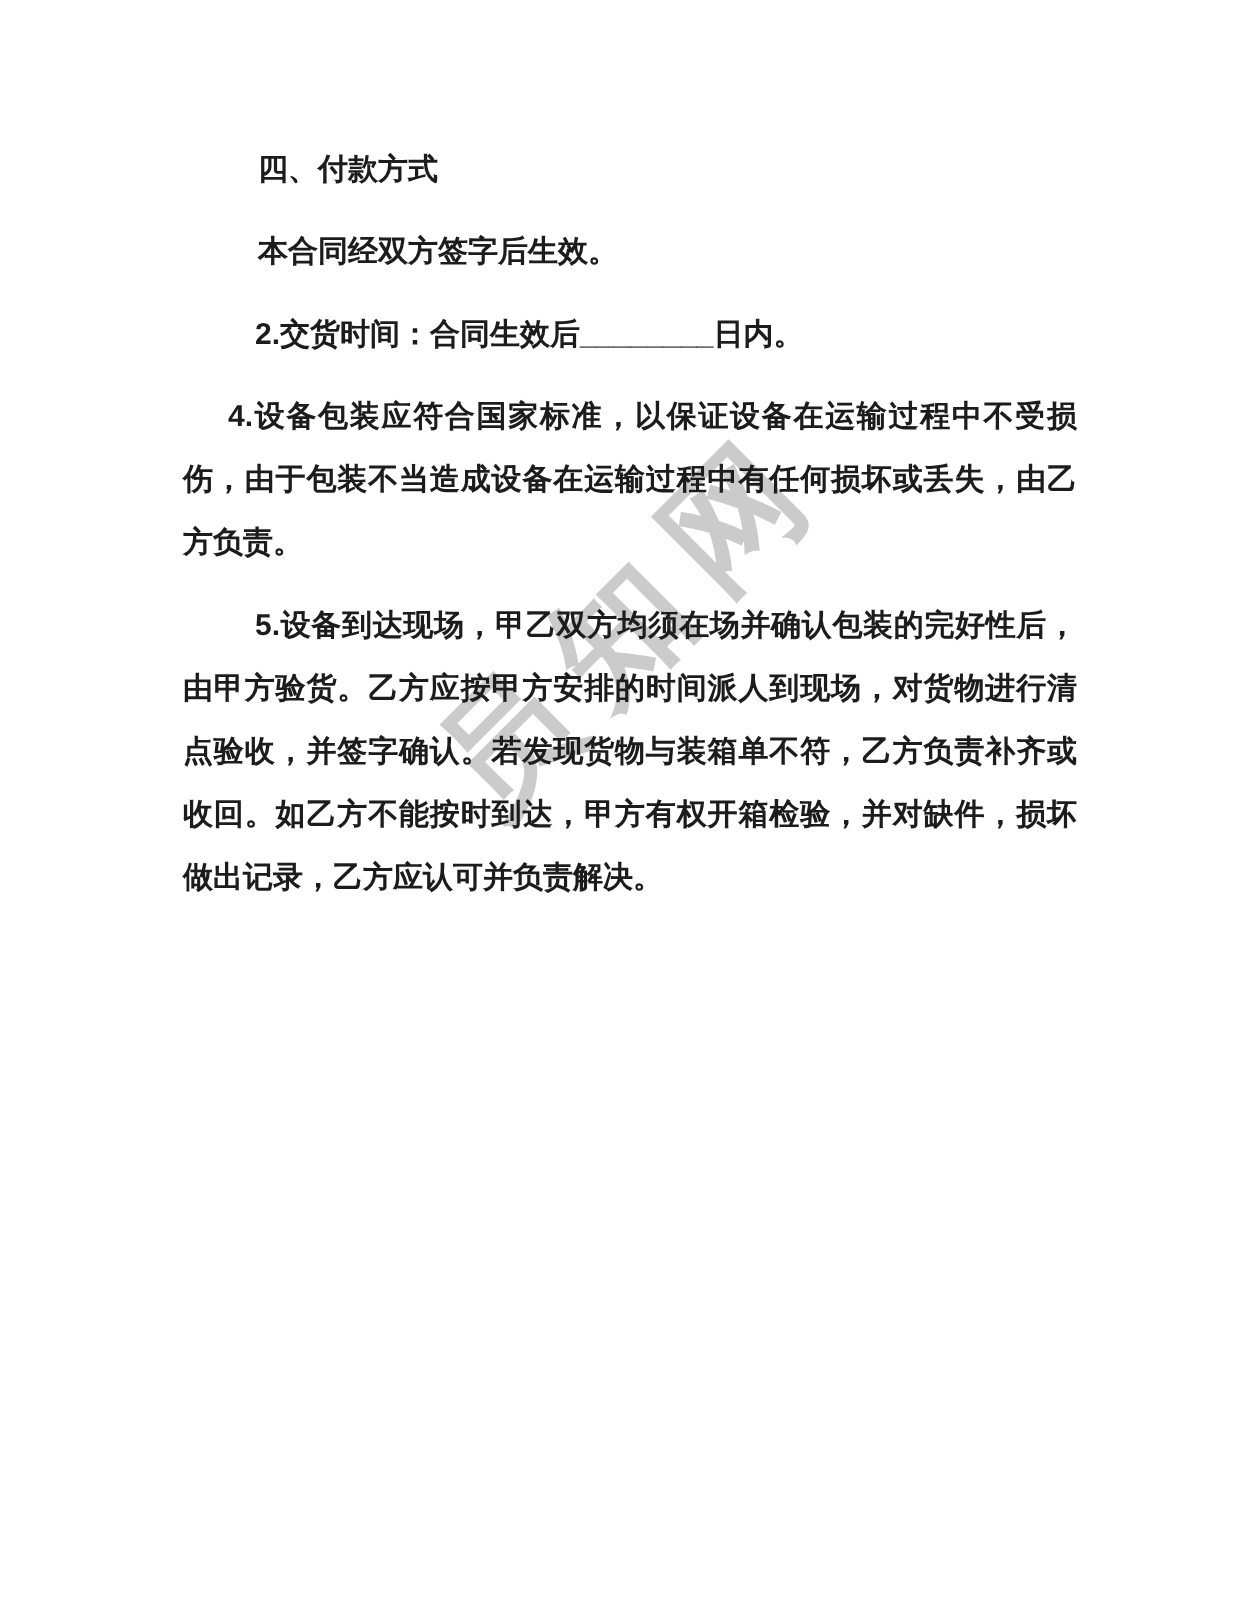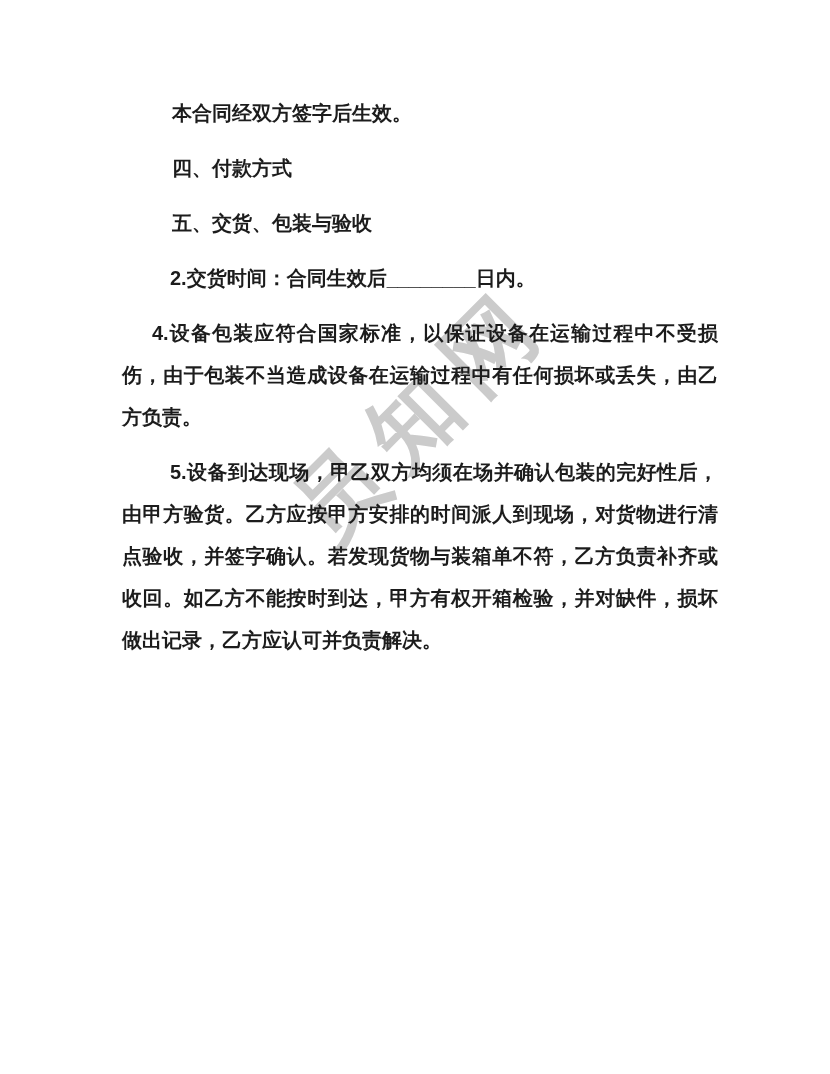--- a/index.html
+++ b/index.html
@@ -40,20 +40,19 @@
   .ind-50 { text-indent: 50px; }
   .ind-48 { text-indent: 48px; }
   .ind-30 { text-indent: 30px; }
 </style>
 </head>
 <body>
 
 <div class="page">
   <div class="watermark">员知网</div>
   <div class="content">
+    <p class="ind-50">四、付款方式</p>
     <p class="ind-50">本合同经双方签字后生效。</p>
-    <p class="ind-50">四、付款方式</p>
-    <p class="ind-50">五、交货、包装与验收</p>
     <p class="ind-48">2.交货时间：合同生效后________日内。</p>
     <p class="ind-30">4.设备包装应符合国家标准，以保证设备在运输过程中不受损伤，由于包装不当造成设备在运输过程中有任何损坏或丢失，由乙方负责。</p>
     <p class="ind-48">5.设备到达现场，甲乙双方均须在场并确认包装的完好性后，由甲方验货。乙方应按甲方安排的时间派人到现场，对货物进行清点验收，并签字确认。若发现货物与装箱单不符，乙方负责补齐或收回。如乙方不能按时到达，甲方有权开箱检验，并对缺件，损坏做出记录，乙方应认可并负责解决。</p>
   </div>
 </div>
 
 </body></html>

